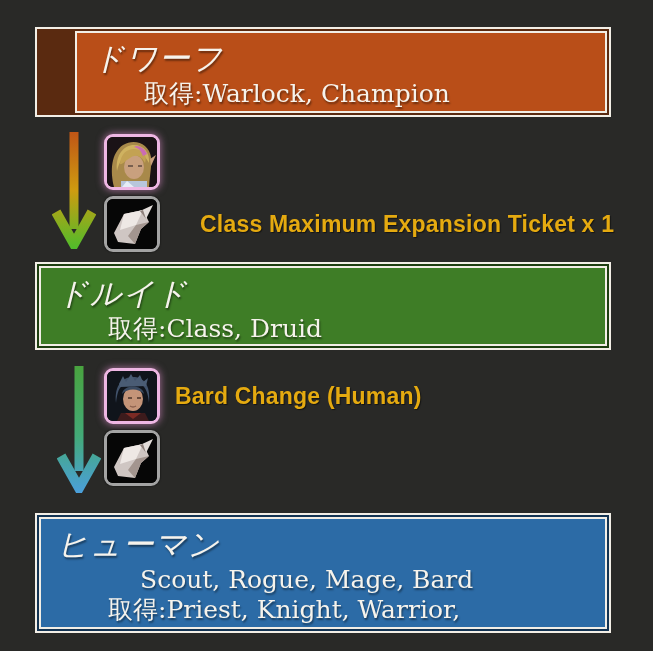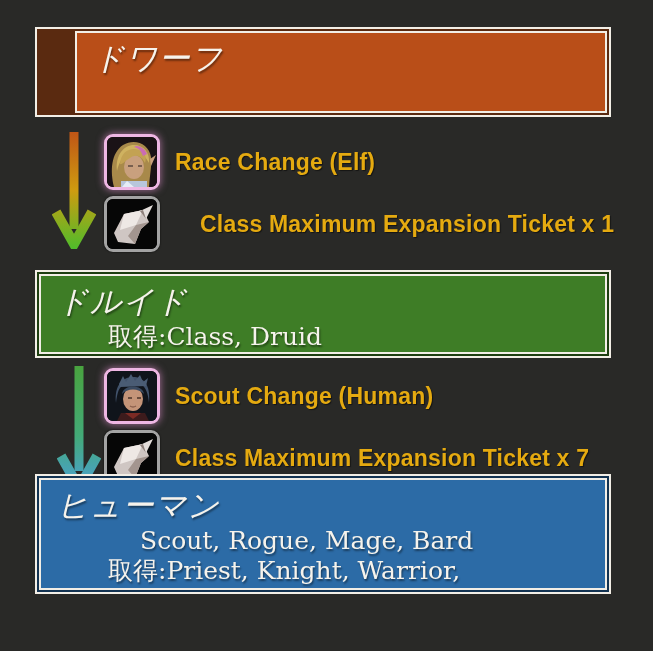--- a/index.html
+++ b/index.html
@@ -32,22 +32,22 @@
   .banner-title {
     font-style: italic;
     font-size:31px; line-height:42px; letter-spacing:1px;
   }
   .banner-sub {
     font-size:25px; line-height:30px; padding-left:51px; white-space:nowrap;
   }
   .banner-sub.indent2 { padding-left:83px; }
 
   #banner-dwarf { top:27px;  height:90px;padding-left:38px;  }
-  #banner-druid { top:262px; height:88px;margin-top:8px;  }
-  #banner-human { top:474px; height:120px; }
+  #banner-druid { top:262px; height:88px;  }
+  #banner-human { top:513px; height:120px; }
 
   
   .arrow { position:absolute; }
   #arrow-1 { left:52px; top:131px; }
   #arrow-2 { left:57px; top:365px; }
 
   
   .item-row {
     position:absolute; left:104px;
     display:flex; align-items:center; gap:15px;
@@ -81,20 +81,21 @@
   }
 </style>
 </head>
 <body>
 
 <div class="stage" style="--bg: #292927; --white: #f2eee6; --text: #f6f3ec; --gold: #e5aa10; --pink: #eeb6e3; --gray: #a3a3a3;">
 
   <div class="banner" id="banner-dwarf" style="--fill: #b94e18; --dark: #5a2a10;">
     <div class="banner-inner">
       <div class="banner-title">ドワーフ</div>
+      <div class="banner-sub">取得:Warlock, Champion</div>
     </div>
   </div>
 
   <svg class="arrow" id="arrow-1" width="44" height="118" viewBox="0 0 44 118">
     <defs>
       <linearGradient id="grad-arrow-1" x1="0" y1="0" x2="0" y2="118" gradientUnits="userSpaceOnUse">
         <stop offset="0" stop-color="#c05416"></stop>
         <stop offset="0.5" stop-color="#cf9b10"></stop>
         <stop offset="1" stop-color="#4fbc2b"></stop>
       </linearGradient>
@@ -111,21 +112,20 @@
         <path d="M10 34 C8 18 17 8 27 8 C37 8 43 16 42 26 C38 18 31 14 24 16 C16 18 12 25 10 34 Z" fill="#cfb260"></path>
         <path d="M43 22 L49 18 L44 29 Z" fill="#c9a07e"></path>
         <ellipse cx="27" cy="30" rx="10" ry="12" fill="#c9a07e"></ellipse>
         <path d="M13 27 C14 14 24 10 32 13 C38 15 40 20 38 26 C34 18 28 17 23 21 C18 24 15 28 13 27 Z" fill="#c3a253"></path>
         <path d="M29 9 C34 9 38 12 40 17 L36 19 C34 14 32 11 27 10 Z" fill="#cb6cb3"></path>
         <path d="M21 29 l5 0 M31 29 l4 0" stroke="#5d4a40" stroke-width="1.6"></path>
         <path d="M14 44 L40 44 L40 50 L14 50 Z" fill="#b8c6dc"></path>
         <path d="M20 44 L27 50 L15 50 Z" fill="#e6edf6"></path>
       </svg>
     </div>
-    <div class="item-label">Race Change (Elf)</div>
   </div>
 
   <div class="item-row" id="row-2">
     <div class="item-icon scroll-frame">
       <svg width="50" height="50" viewBox="0 0 50 50">
         <rect width="50" height="50" fill="#060606"></rect>
         <polygon points="7,34 17,15 36,11 42,23 34,30 28,45 11,43" fill="#cfc6c3"></polygon>
         <polygon points="17,15 36,11 29,26 13,31" fill="#eee8e5"></polygon>
         <polygon points="29,26 42,23 34,30 28,45 21,37" fill="#a3958f"></polygon>
         <polygon points="33,12 46,6 39,20" fill="#e4dedb"></polygon>
@@ -161,35 +161,34 @@
         <path d="M9 32 C7 14 16 6 26 6 C36 6 44 13 42 32 C41 22 39 17 35 14 C30 11 20 11 15 15 C11 18 10 24 9 32 Z" fill="#41526b"></path>
         <path d="M12 13 L16 5 L19 11 L24 3 L28 10 L33 4 L36 11 L41 7 L39 15 L13 16 Z" fill="#4a5c74"></path>
         <ellipse cx="26" cy="28" rx="10" ry="12" fill="#c49478"></ellipse>
         <path d="M15 23 C16 13 36 13 37 23 C32 17 20 17 15 23 Z" fill="#3a4a60"></path>
         <path d="M21 27 l4 0 M30 27 l4 0" stroke="#4a3328" stroke-width="1.6"></path>
         <path d="M23 35 q3 2 6 0" stroke="#8a5f4c" stroke-width="1.4" fill="none"></path>
         <path d="M10 50 L14 42 L38 42 L42 50 Z" fill="#3d1b1c"></path>
         <path d="M18 42 L26 48 L34 42 Z" fill="#7c2a24"></path>
       </svg>
     </div>
-    <div class="item-label">Scout Change (Human)</div>
+    <div class="item-label">Bard Change (Human)</div>
   </div>
 
   <div class="item-row" id="row-4">
     <div class="item-icon scroll-frame">
       <svg width="50" height="50" viewBox="0 0 50 50">
         <rect width="50" height="50" fill="#060606"></rect>
         <polygon points="7,34 17,15 36,11 42,23 34,30 28,45 11,43" fill="#cfc6c3"></polygon>
         <polygon points="17,15 36,11 29,26 13,31" fill="#eee8e5"></polygon>
         <polygon points="29,26 42,23 34,30 28,45 21,37" fill="#a3958f"></polygon>
         <polygon points="33,12 46,6 39,20" fill="#e4dedb"></polygon>
         <polygon points="33,12 39,20 36,11" fill="#8f817c"></polygon>
       </svg>
     </div>
-    <div class="item-label">Class Maximum Expansion Ticket x 7</div>
   </div>
 
   <div class="banner" id="banner-human" style="--fill: #2c6ba6; --dark: #133352;">
     <div class="banner-inner">
       <div class="banner-title">ヒューマン</div>
       <div class="banner-sub indent2">Scout, Rogue, Mage, Bard</div>
       <div class="banner-sub">取得:Priest, Knight, Warrior,</div>
     </div>
   </div>
 

